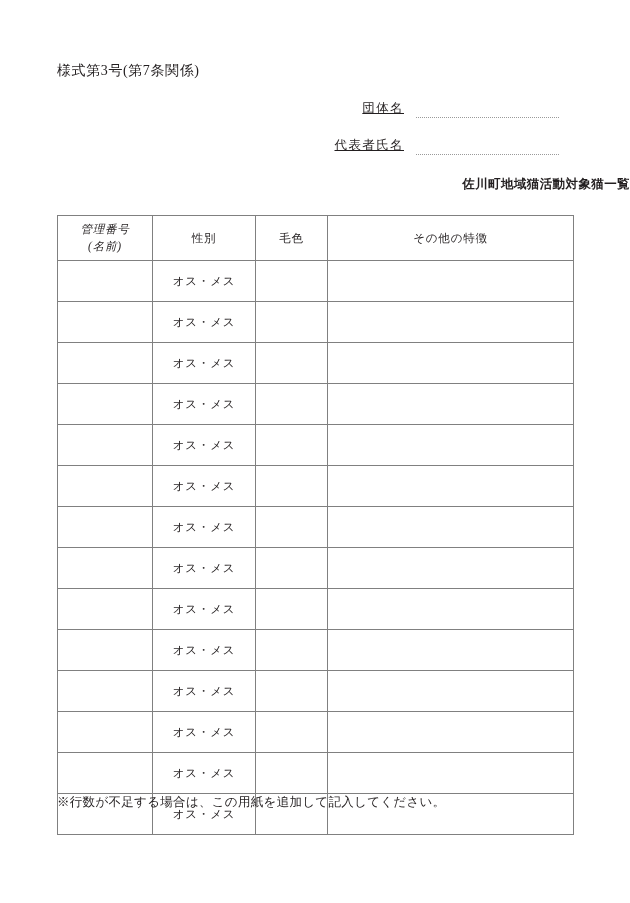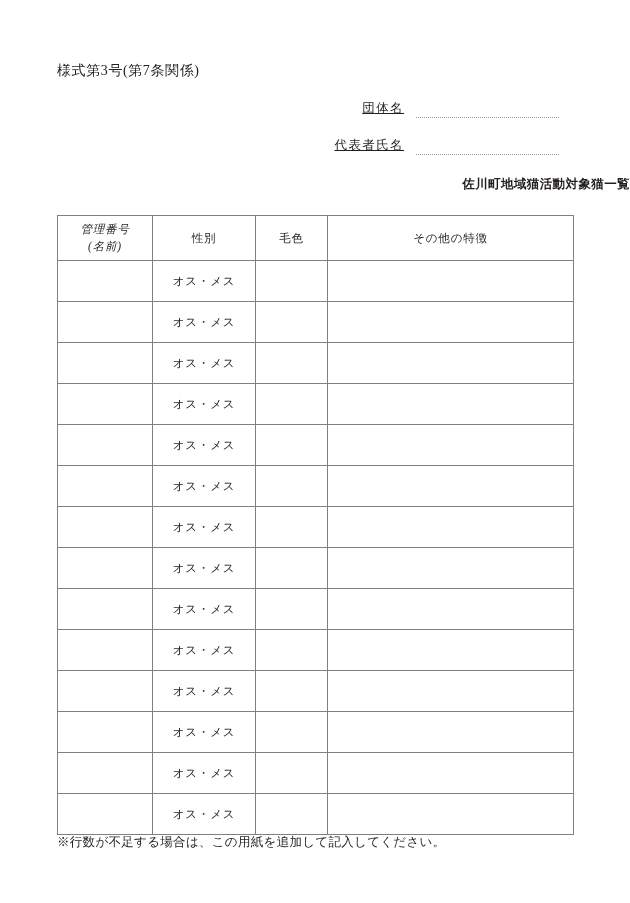--- a/index.html
+++ b/index.html
@@ -103,21 +103,20 @@
   .th-stack span { display: block; font-style: italic; }
 
   
   .footnote {
     position: absolute;
     left: 57px;
     top: 794px;
     font-size: 12.5px;
     letter-spacing: 0.3px;
     white-space: nowrap;
-    margin-top: 40px;
   }
 </style>
 </head>
 <body>
 
 <div class="page">
 
   <div class="form-number">様式第3号(第7条関係)</div>
 
   <div class="entry-block">

